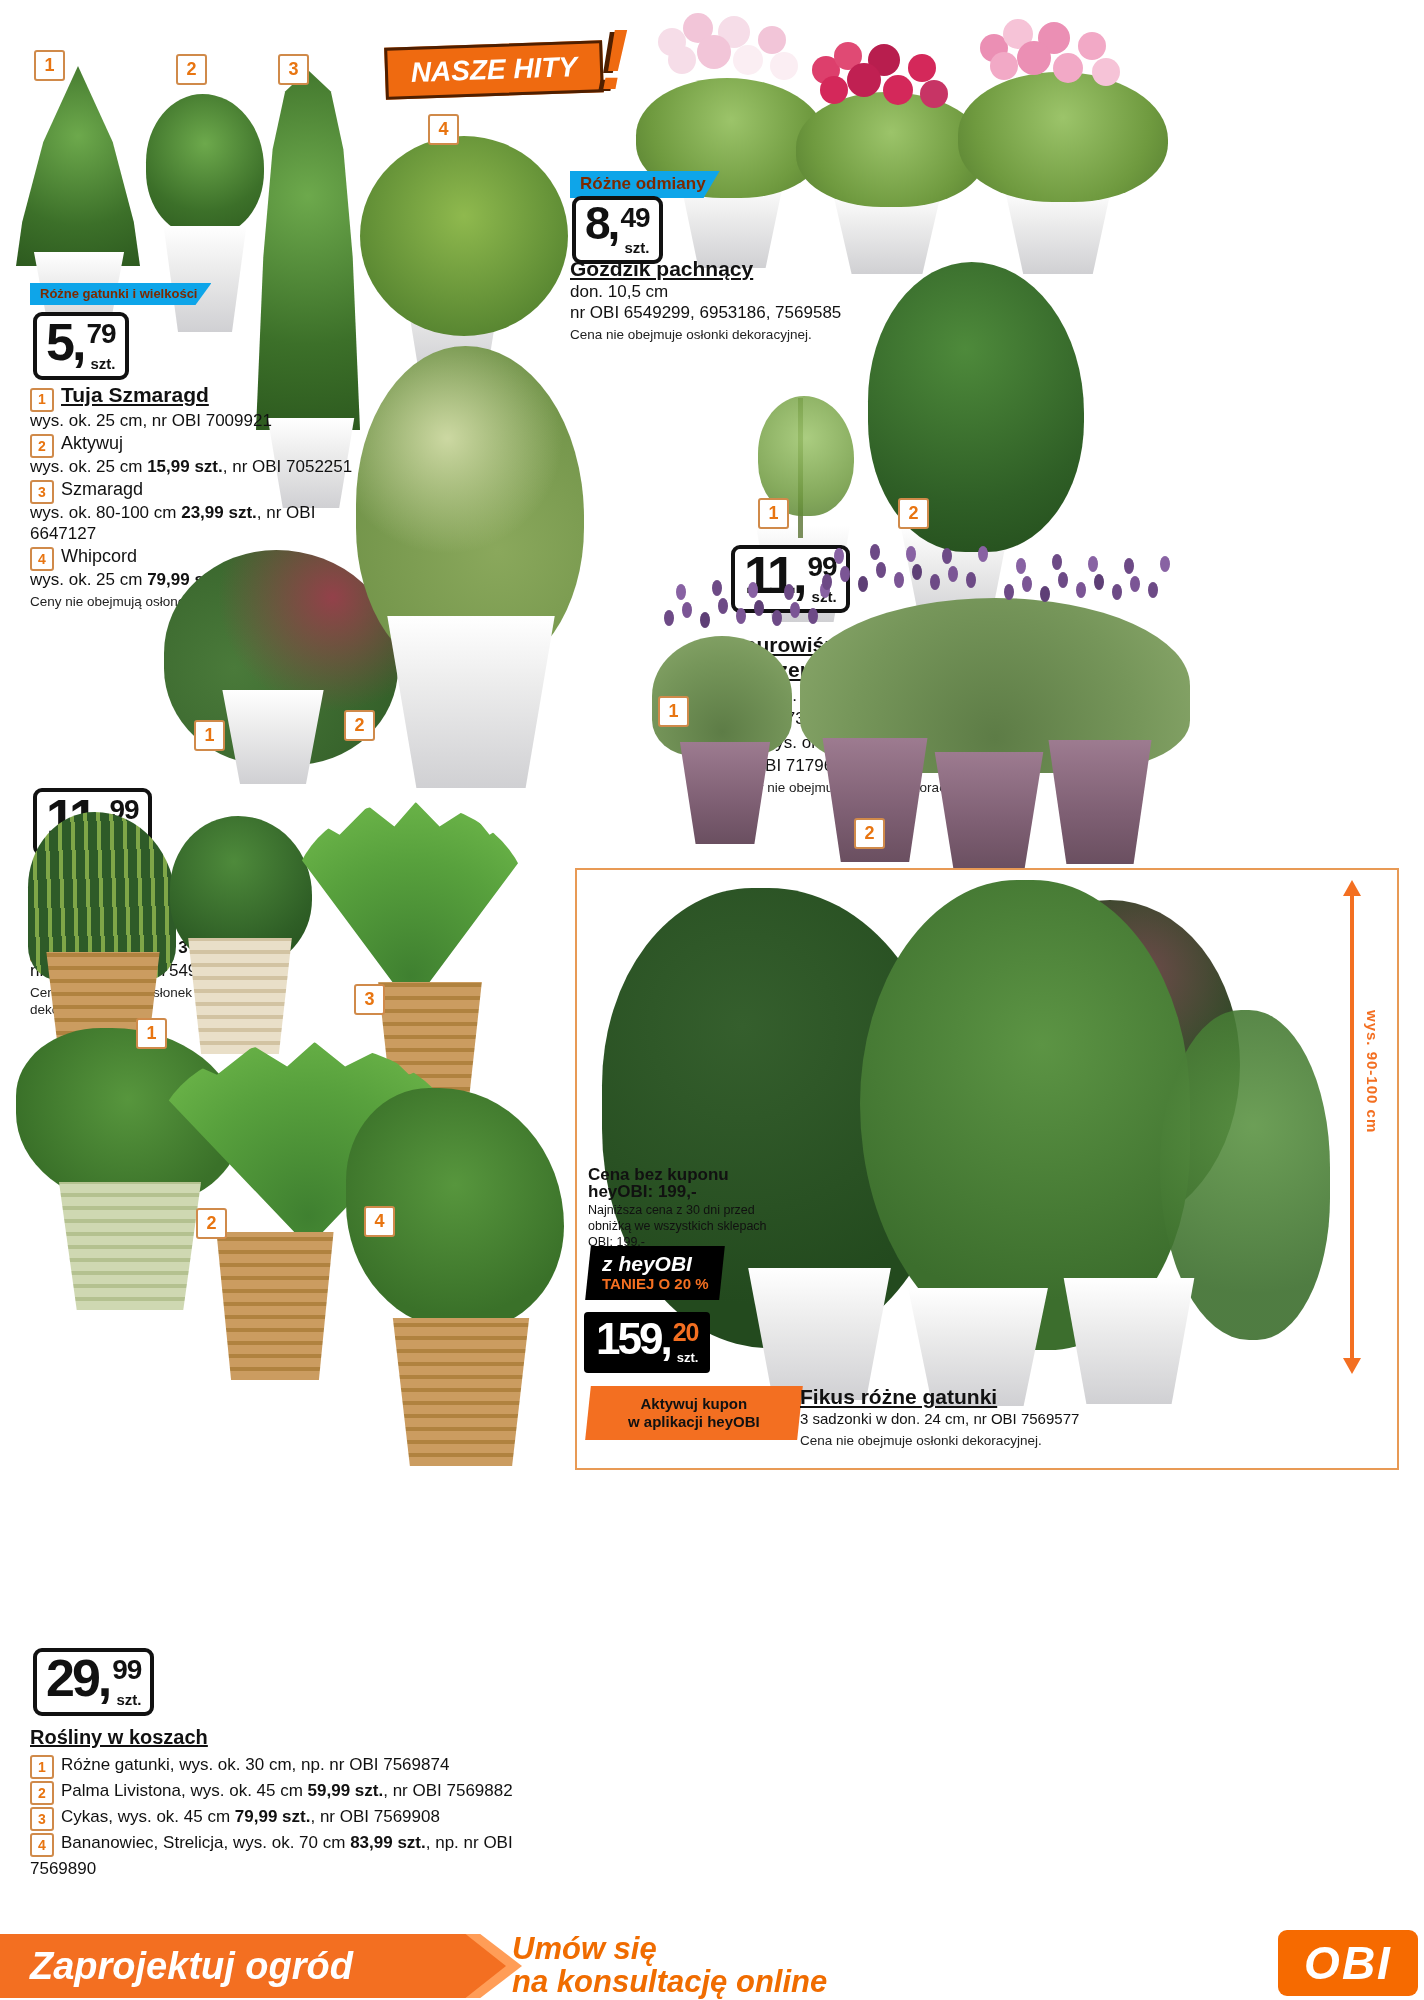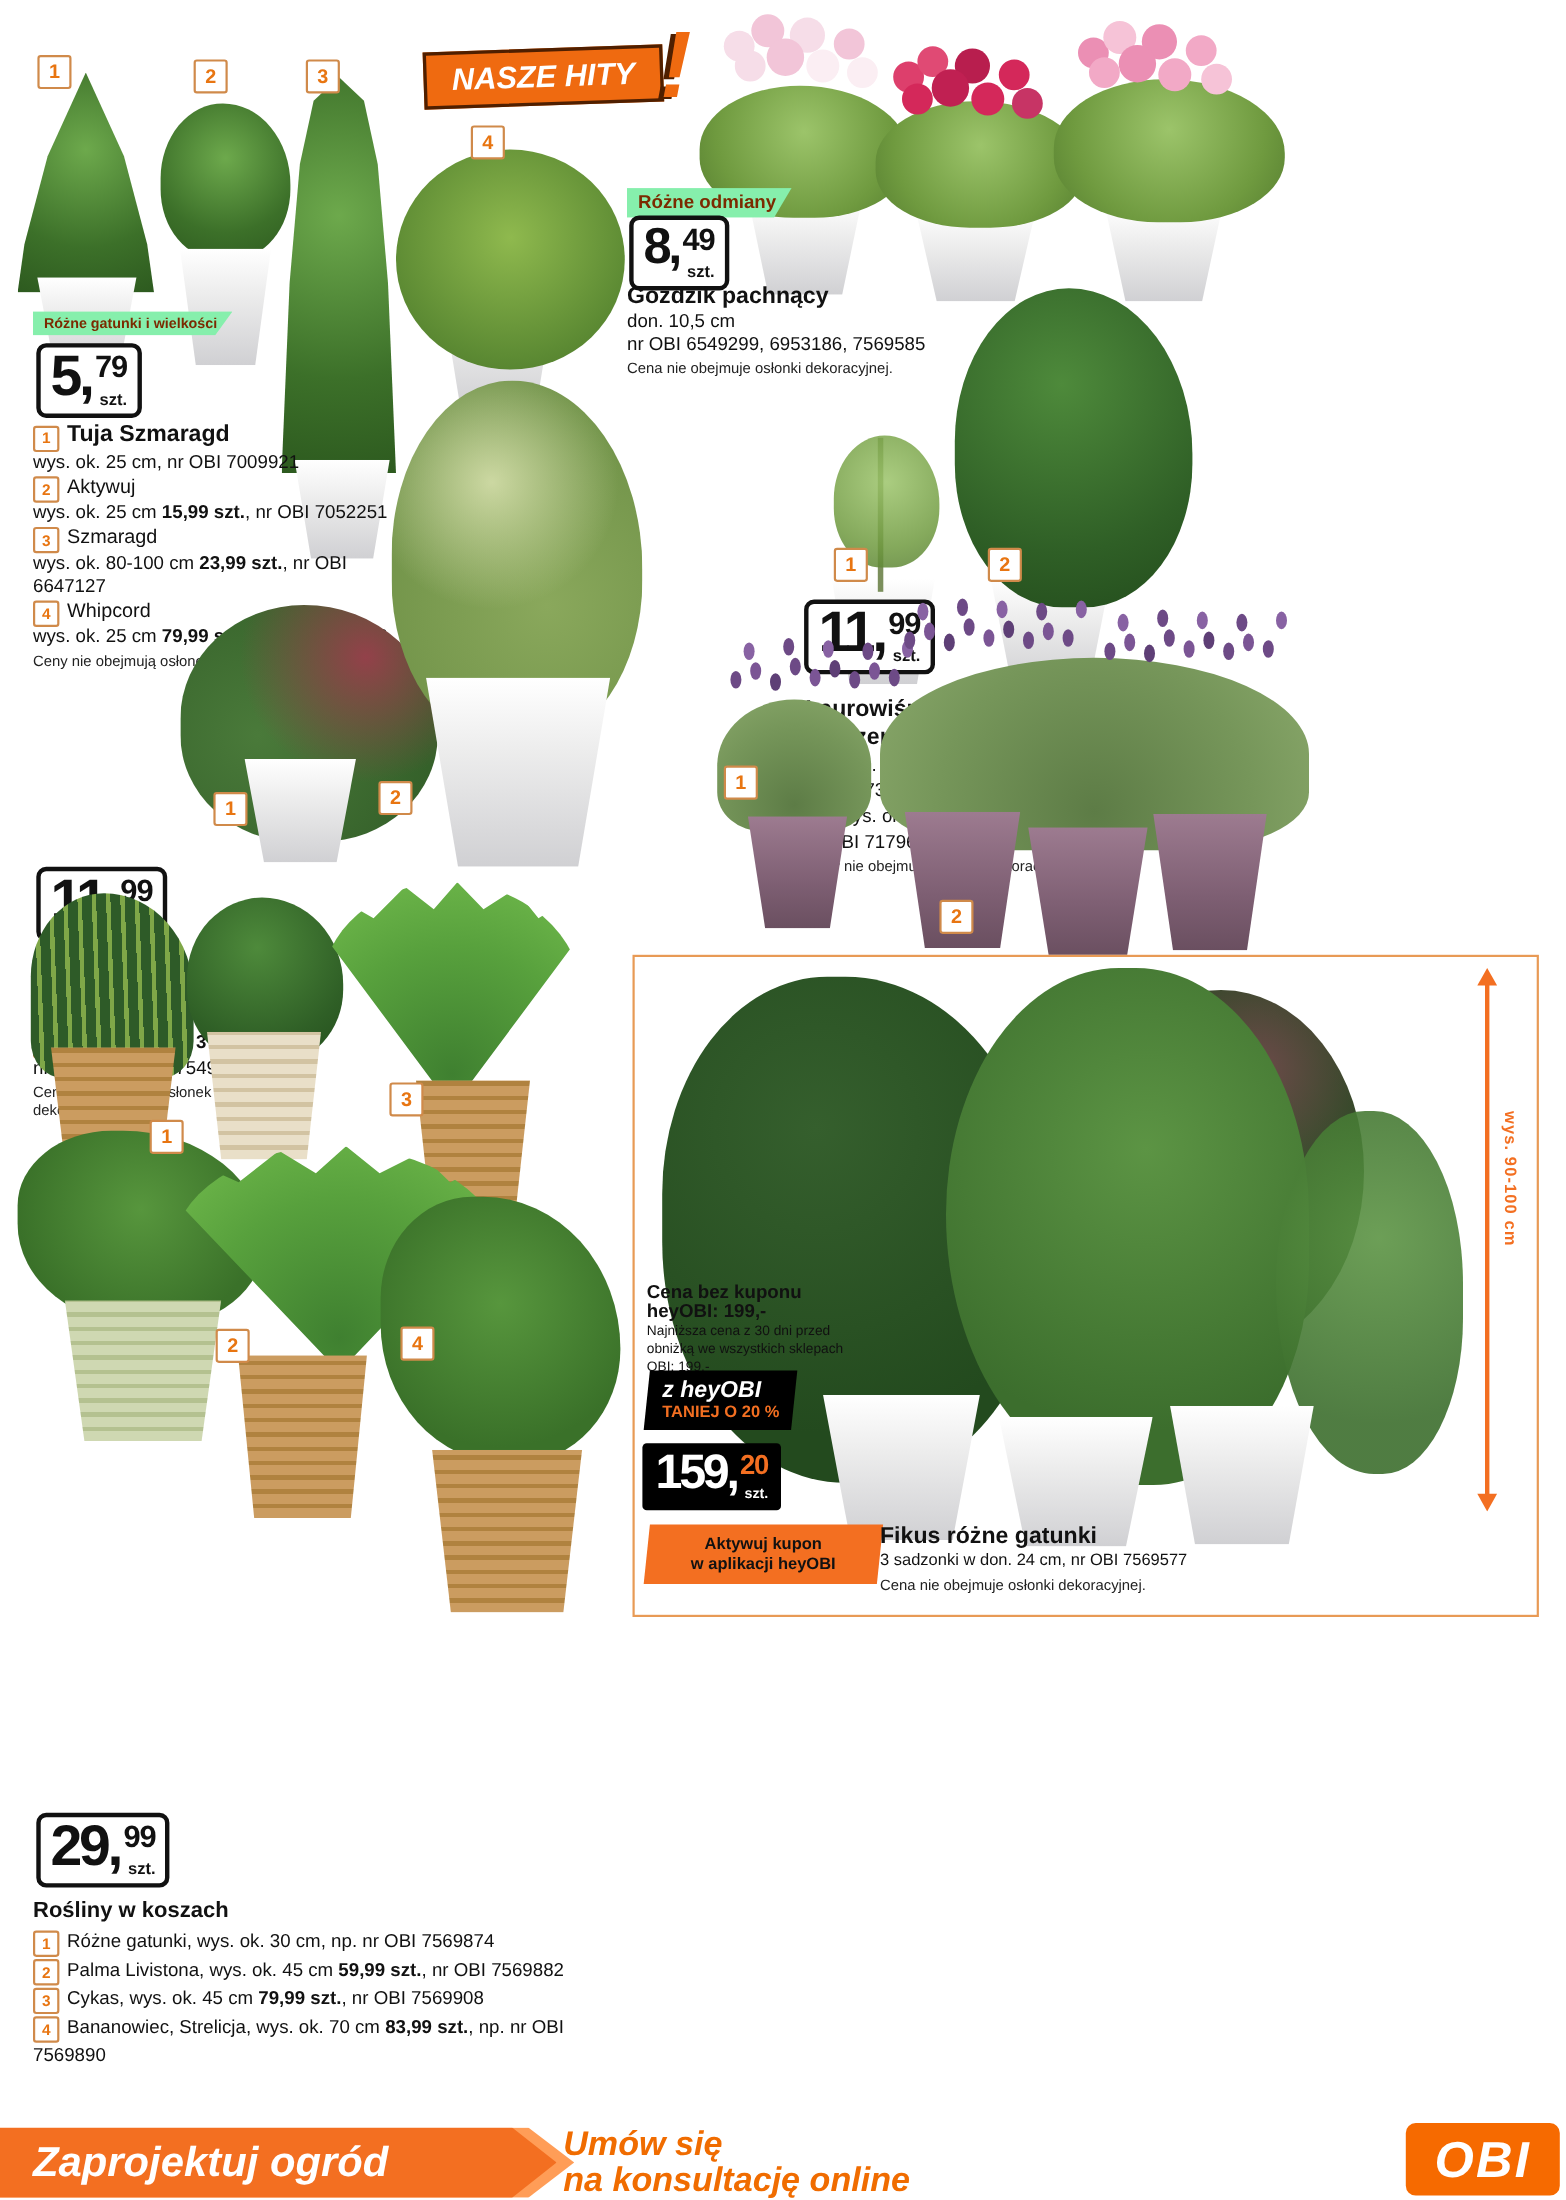--- a/index.html
+++ b/index.html
@@ -26,38 +26,38 @@
   .pot.purple{background:linear-gradient(180deg,#9d7b90,#7e5f73 60%,#6a4f60);}
   .basket{position:absolute;background:repeating-linear-gradient(0deg,#cb9c60 0 9px,#b0823f 9px 13px);clip-path:polygon(2% 0,98% 0,86% 100%,14% 100%);}
   .basket.cream{background:repeating-linear-gradient(0deg,#e9dfc8 0 9px,#d2c3a2 9px 13px);}
   .basket.green{background:repeating-linear-gradient(0deg,#cfd8b2 0 9px,#b4c190 9px 13px);}
   .dots{position:absolute;width:28px;height:28px;border-radius:50%;}
   .bloom-pinkwhite{background:#f6dde8;box-shadow:32px -8px 0 3px #f2c5d8,66px 0 0 1px #fbeef3,16px -32px 0 1px #f2c5d8,52px -28px 0 2px #f6dde8,90px -20px 0 0 #f2c5d8,102px 6px 0 0 #fbeef3,-10px -18px 0 0 #f6dde8;}
   .bloom-red{background:#d4285a;box-shadow:30px -10px 0 3px #c02052,64px 0 0 1px #d4285a,14px -34px 0 0 #e04a74,50px -30px 0 2px #b81e4e,88px -22px 0 0 #d4285a,100px 4px 0 0 #c73465,-8px -20px 0 0 #dd3f6c;}
   .bloom-pink{background:#f2a9c6;box-shadow:30px -8px 0 3px #eb8fb4,64px 2px 0 1px #f2a9c6,14px -32px 0 1px #f6c3d7,50px -28px 0 2px #eb8fb4,88px -20px 0 0 #f2a9c6,102px 6px 0 0 #f6c3d7,-10px -18px 0 0 #eb8fb4;}
   .lavdots{position:absolute;width:10px;height:16px;border-radius:50%;background:#6d4a86;box-shadow:18px -8px 0 #7b5595,36px 2px 0 #5e3f76,54px -12px 0 #6d4a86,72px -2px 0 #7b5595,90px -10px 0 #5e3f76,108px 0 0 #6d4a86,126px -8px 0 #7b5595,144px -2px 0 #6d4a86,12px -26px 0 #8862a3,48px -30px 0 #6d4a86,84px -28px 0 #8862a3,120px -26px 0 #6d4a86,156px -28px 0 #8862a3;}
   
-  .ribbon{position:absolute;background:#86efac;color:#7b2a00;font-weight:bold;
+  .ribbon{position:absolute;background:#0ea5e9;color:#7b2a00;font-weight:bold;
           padding:3px 14px 4px 10px;clip-path:polygon(0 0,100% 0,calc(100% - 16px) 100%,0 100%);}
   .nbadge{display:inline-flex;align-items:center;justify-content:center;
           width:20px;height:20px;border:2px solid #d08a4a;background:#fff;color:#e87511;
           font-weight:700;font-size:14px;border-radius:3px;margin-right:7px;transform:translateY(2px);}
   .nbadge.abs{position:absolute;width:27px;height:27px;font-size:18px;margin:0;transform:none;}
   .pricebox{position:absolute;background:#fff;border:4px solid #111;border-radius:9px;
             display:flex;align-items:flex-start;padding:2px 9px 4px 9px;}
   .pricebox .pi{font-size:52px;font-weight:900;line-height:0.95;letter-spacing:-3px;}
   .pricebox .pcol{display:flex;flex-direction:column;align-items:flex-end;margin-left:3px;margin-top:2px;}
   .pricebox .pd{font-size:28px;font-weight:900;line-height:1;letter-spacing:-1px;}
   .pricebox .pu{font-size:15px;font-weight:700;margin-top:7px;}
   .pricebox.black{background:#000;border:none;border-radius:4px;color:#fff;padding:6px 12px 8px 12px;}
   .pricebox.black .pi{font-size:44px;color:#fff;}
   .pricebox.black .pd{font-size:25px;color:#f36f21;}
   .pricebox.black .pu{font-size:13px;color:#fff;margin-top:5px;}
   .tblock{position:absolute;}
-  .ptitle{font-weight:800;font-size:21px;line-height:25px;}
+  .ptitle{font-weight:800;font-size:21px;line-height:25px;text-decoration:underline;}
   .tname{font-size:18px;line-height:24px;}
   .tdet{font-size:17px;line-height:21px;}
   .tdet .b,.b{font-weight:800;}
   .pnote{font-size:13.5px;line-height:17px;color:#222;margin-top:3px;}
   .hits{position:absolute;left:385px;top:44px;width:212px;height:46px;background:#ef6a10;
         border:3px solid #4f1f00;transform:rotate(-2deg);display:flex;align-items:center;justify-content:center;}
   .hits span{color:#fff;font-weight:900;font-style:italic;font-size:28px;letter-spacing:0px;}
   .exclaim{position:absolute;left:600px;top:16px;font-size:86px;font-weight:900;font-style:italic;
            color:#ef6a10;text-shadow:-5px 2px 0 #4f1f00;line-height:1;}
   .fikusbox{position:absolute;left:575px;top:868px;width:820px;height:598px;border:2px solid #e89a55;background:#fff;}

